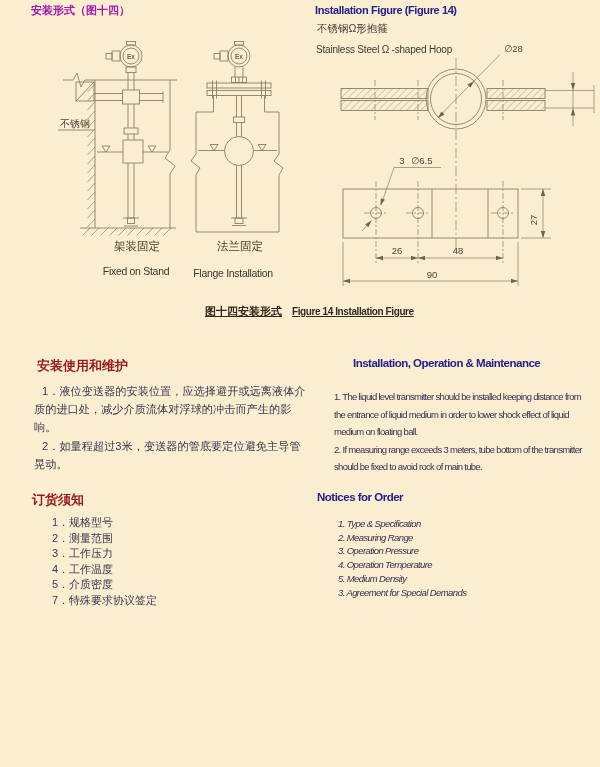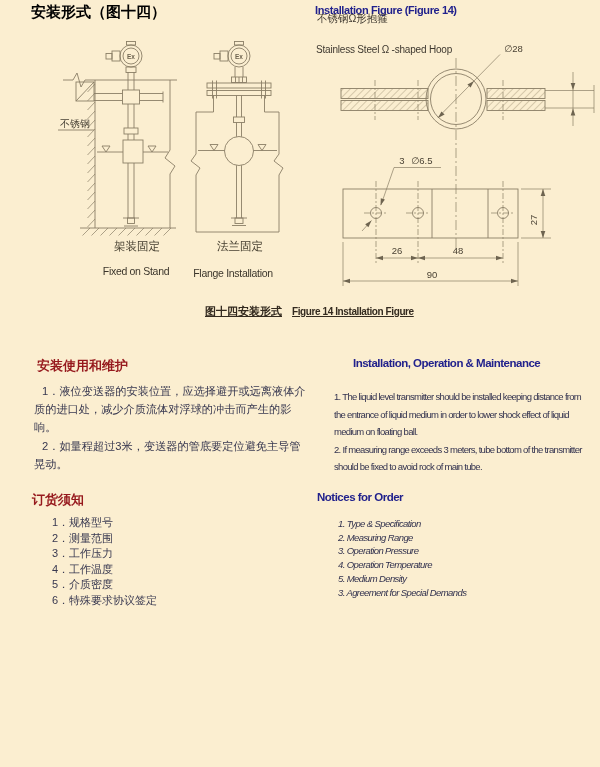--- a/index.html
+++ b/index.html
@@ -1,21 +1,21 @@
 <!DOCTYPE html>
 <html><head>
 <meta charset="utf-8">
 <style>
   html,body{margin:0;padding:0;background:#fbeed0;}
   .page{position:relative;width:600px;height:767px;background:#fbeed0;overflow:hidden;
         font-family:"Liberation Sans","DejaVu Sans",sans-serif;}
   .abs{position:absolute;}
-  .title-zh{left:31px;top:3px;font-size:15px;font-weight:bold;color:#000000;}
+  .title-zh{left:31px;top:3px;font-size:11px;font-weight:bold;color:#a21caf;}
   .title-en{left:315px;top:4px;font-size:11px;font-weight:bold;letter-spacing:-0.4px;color:#21218c;}
-  .hoop-zh{left:317px;top:12px;font-size:10.5px;color:#3e382f;}
+  .hoop-zh{left:317px;top:22px;font-size:10.5px;color:#3e382f;}
   .hoop-en{left:316px;top:44px;font-size:10px;letter-spacing:-0.2px;color:#3e382f;}
   svg.fig{position:absolute;left:0;top:0;}
   .caption-row{left:205px;top:304px;display:flex;align-items:baseline;gap:10px;color:#332a1f;text-decoration:underline;}
   .caption-row .zh{font-size:11px;font-weight:bold;}
   .caption-row .en{font-size:10px;font-weight:bold;letter-spacing:-0.4px;}
   .sec-h{font-weight:bold;}
   .sec-h.red{color:#96191d;font-size:13px;}
   .sec-h.blue{color:#21218c;font-size:11.5px;letter-spacing:-0.5px;}
   .mh-zh{left:37px;top:357px;}
   .mh-en{left:320px;top:357px;padding-left:33px;}
@@ -244,21 +244,21 @@
 
   <div class="abs sec-h red oh-zh">订货须知</div>
   <div class="abs sec-h blue oh-en">Notices for Order</div>
 
   <div class="abs ol-zh">
     <div>1．规格型号</div>
     <div>2．测量范围</div>
     <div>3．工作压力</div>
     <div>4．工作温度</div>
     <div>5．介质密度</div>
-    <div>6．特殊要求协议签定</div>
+    <div>7．特殊要求协议签定</div>
   </div>
   <div class="abs ol-en">
     <div>1. Type &amp; Specification</div>
     <div>2. Measuring Range</div>
     <div>3. Operation Pressure</div>
     <div>4. Operation Temperature</div>
     <div>5. Medium Density</div>
     <div>3. Agreement for Special Demands</div>
   </div>
 

